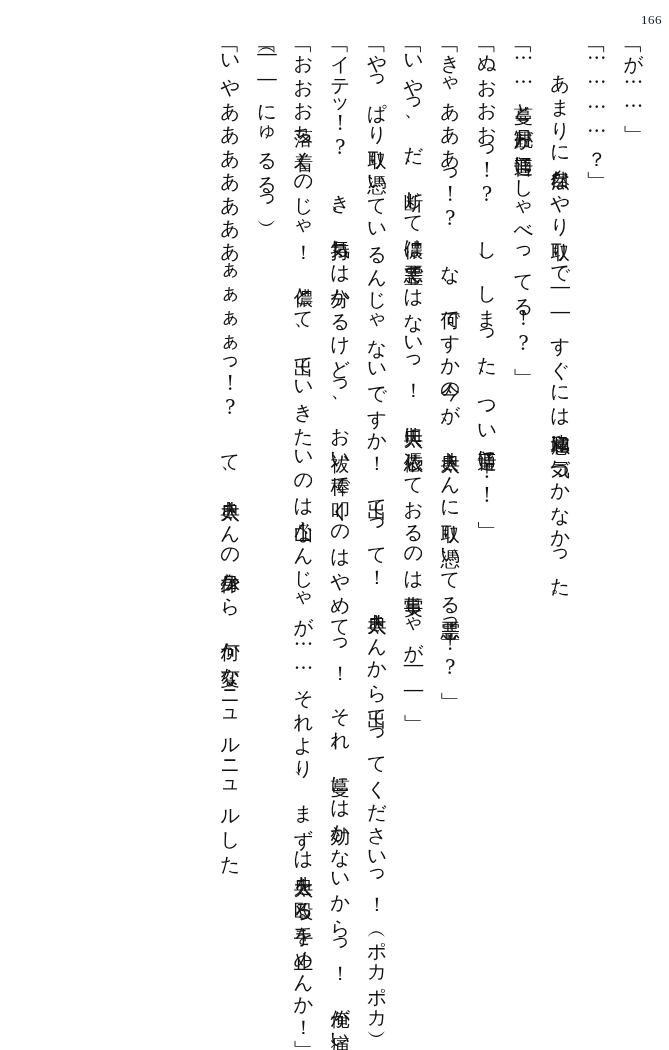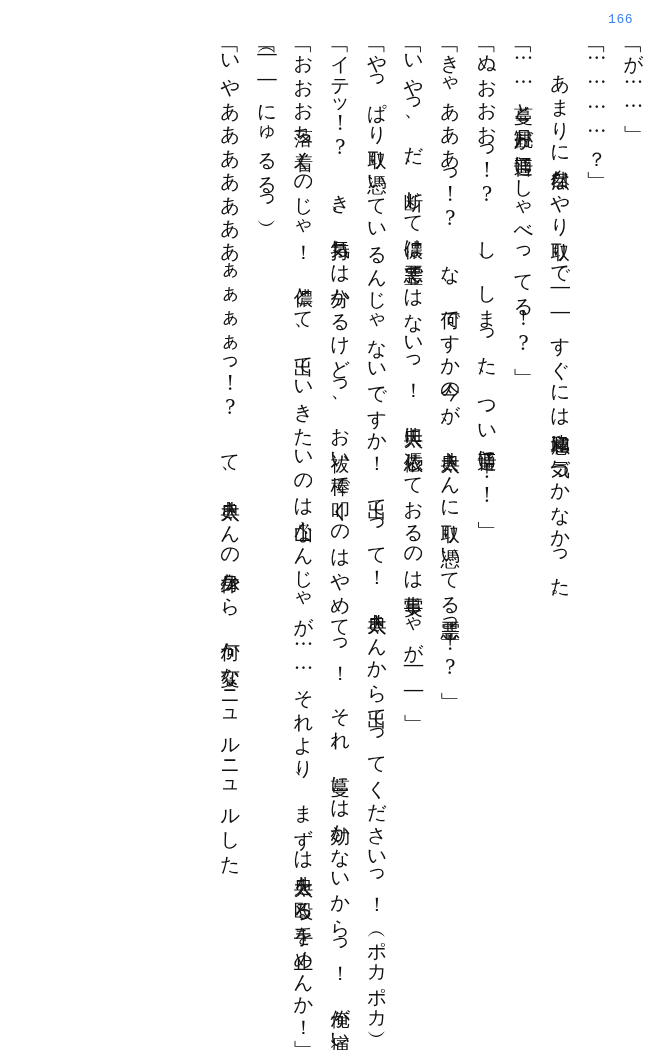--- a/index.html
+++ b/index.html
@@ -16,24 +16,24 @@
   }
   .page {
     position: relative;
     width: 669px;
     height: 1050px;
     box-sizing: border-box;
   }
   .page-number {
     position: absolute;
     top: 12px;
-    right: 36px;
+    right: 7px;
     font-size: 13px;
-    font-family: Liberation Mono, monospace;
-    color: #3b82f6;
+    font-family: Liberation Serif, serif;
+    color: #0f172a;
     letter-spacing: 0.5px;
   }
   .text-body {
     position: absolute;
     top: 40px;
     right: 18px;
     bottom: 30px;
     left: 14px;
     writing-mode: vertical-rl;
     text-orientation: upright;

